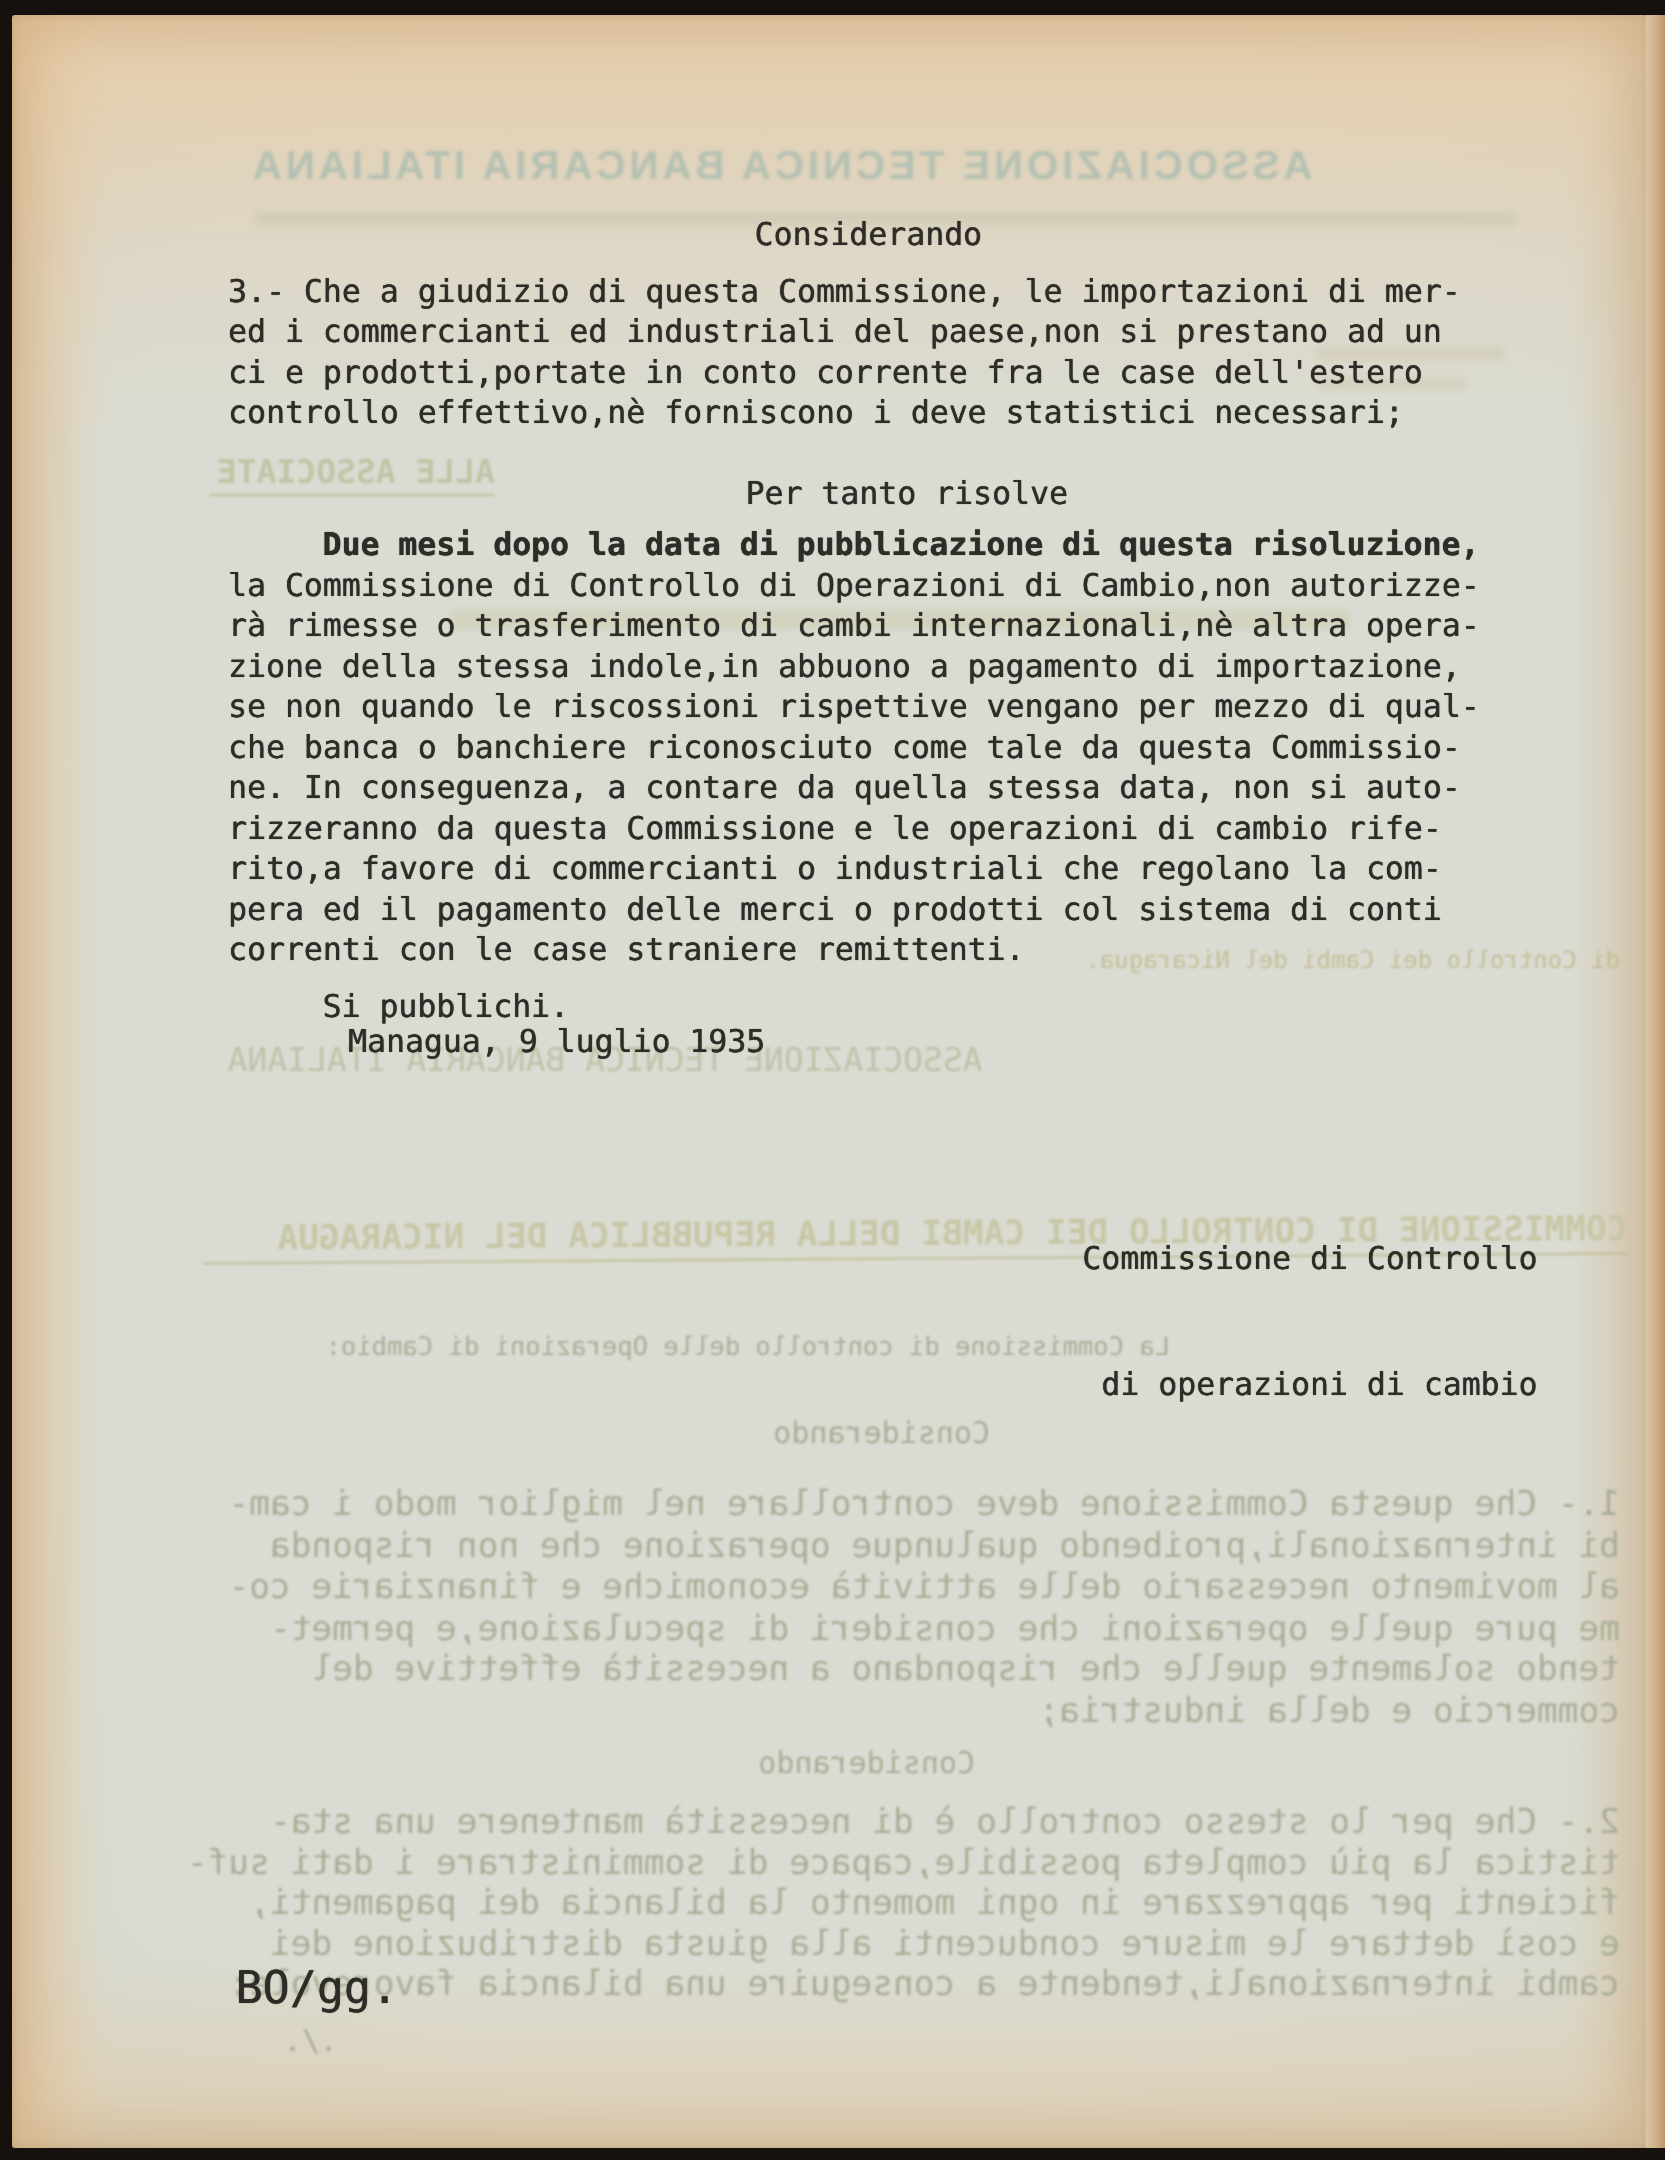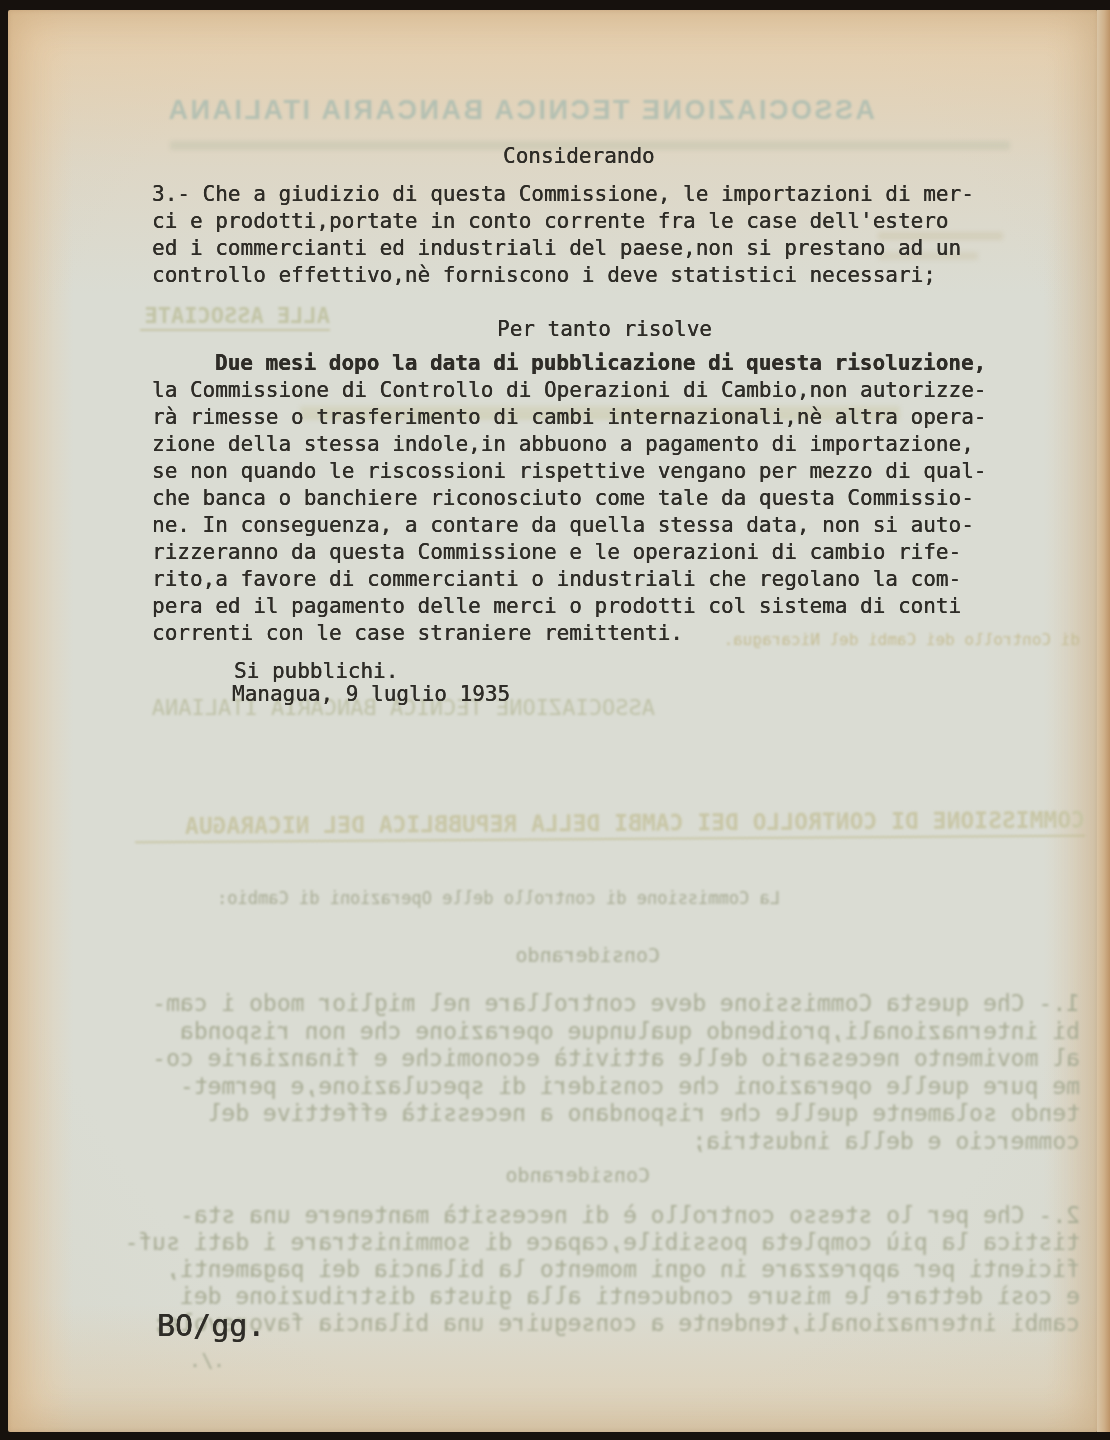--- a/index.html
+++ b/index.html
@@ -17,21 +17,21 @@
      background:linear-gradient(90deg,#d9c5a6,#cfb089 55%,#bd9468);}
   
   .typed{position:absolute;color:#2e2c27;font-size:21px;line-height:27px;white-space:pre;
          text-shadow:0 0 .6px rgba(42,40,35,.9), .3px 0 0 rgba(42,40,35,.55);}
   .tline{white-space:pre;}
   .indent-first .tline:first-child{padding-left:63px;font-weight:bold;}
   .h-considerando{left:503px;top:143px;}
   .p-para3{left:152px;top:181px;}
   .h-risolve{left:497px;top:316px;}
   .p-resolution{left:152px;top:350px;}
-  .t-sipubblichi{left:215px;top:658px;margin-left:19px;}
+  .t-sipubblichi{left:215px;top:658px;}
   .t-dateline{left:232px;top:681px;}
   .sig-block{left:auto;right:85px;top:769px;line-height:28px;text-align:right;}
   .t-typist{left:157px;top:1312px;font-size:30px;}
   
   .mirror{position:absolute;transform:scaleX(-1);white-space:pre;filter:blur(0.8px);}
   .bleed-gray{color:#a9ad96;}
   .bleed-yellow{color:#c6c2a0;}
   .m-letterhead{left:205px;top:95px;width:670px;font-family:"Liberation Sans",sans-serif;
      font-weight:bold;font-size:27px;letter-spacing:2.5px;color:#b4c0b2;filter:blur(1.2px);
      text-align:left;}
@@ -73,19 +73,23 @@
   <div class="mirror m-letterhead-typed">ASSOCIAZIONE TECNICA BANCARIA ITALIANA</div>
   <div class="mirror m-commission">COMMISSIONE DI CONTROLLO DEI CAMBI DELLA REPUBBLICA DEL NICARAGUA</div>
   <div class="mirror m-intro bleed-gray">La Commissione di controllo delle Operazioni di Cambio:</div>
   <div class="mirror m-cons1 bleed-gray">Considerando</div>
   <div class="mirror m-para1 bleed-gray"><div class="tline">1.- Che questa Commissione deve controllare nel miglior modo i cam-</div><div class="tline">bi internazionali,proibendo qualunque operazione che non risponda</div><div class="tline">al movimento necessario delle attività economiche e finanziarie co-</div><div class="tline">me pure quelle operazioni che consideri di speculazione,e permet-</div><div class="tline">tendo solamente quelle che rispondano a necessità effettive del</div><div class="tline">commercio e della industria;</div></div>
   <div class="mirror m-cons2 bleed-gray">Considerando</div>
   <div class="mirror m-para2 bleed-gray"><div class="tline">2.- Che per lo stesso controllo è di necessità mantenere una sta-</div><div class="tline">tistica la più completa possibile,capace di somministrare i dati suf-</div><div class="tline">ficienti per apprezzare in ogni momento la bilancia dei pagamenti,</div><div class="tline">e così dettare le misure conducenti alla giusta distribuzione dei</div><div class="tline">cambi internazionali,tendente a conseguire una bilancia favorevole;</div></div>
   <div class="mirror m-cont bleed-gray">./.</div>
 
   <div class="typed h-considerando">Considerando</div>
-  <div class="typed p-para3"><div class="tline">3.- Che a giudizio di questa Commissione, le importazioni di mer-</div><div class="tline">ci e prodotti,portate in conto corrente fra le case dell'estero</div><div class="tline">ed i commercianti ed industriali del paese,non si prestano ad un</div><div class="tline">controllo effettivo,nè forniscono i deve statistici necessari;</div></div>
+  <div class="typed p-para3"><div class="tline">3.- Che a giudizio di questa Commissione, le importazioni di mer-</div><div class="tline">ed i commercianti ed industriali del paese,non si prestano ad un</div><div class="tline">ci e prodotti,portate in conto corrente fra le case dell'estero</div><div class="tline">controllo effettivo,nè forniscono i deve statistici necessari;</div></div>
   <div class="typed h-risolve">Per tanto risolve</div>
   <div class="typed p-resolution indent-first"><div class="tline">Due mesi dopo la data di pubblicazione di questa risoluzione,</div><div class="tline">la Commissione di Controllo di Operazioni di Cambio,non autorizze-</div><div class="tline">rà rimesse o trasferimento di cambi internazionali,nè altra opera-</div><div class="tline">zione della stessa indole,in abbuono a pagamento di importazione,</div><div class="tline">se non quando le riscossioni rispettive vengano per mezzo di qual-</div><div class="tline">che banca o banchiere riconosciuto come tale da questa Commissio-</div><div class="tline">ne. In conseguenza, a contare da quella stessa data, non si auto-</div><div class="tline">rizzeranno da questa Commissione e le operazioni di cambio rife-</div><div class="tline">rito,a favore di commercianti o industriali che regolano la com-</div><div class="tline">pera ed il pagamento delle merci o prodotti col sistema di conti</div><div class="tline">correnti con le case straniere remittenti.</div></div>
   <div class="typed t-sipubblichi">Si pubblichi.</div>
   <div class="typed t-dateline">Managua, 9 luglio 1935</div>
+  <div class="typed sig-block">
+    <div class="tline">Commissione di Controllo</div>
+    <div class="tline">di operazioni di cambio</div>
+  </div>
   <div class="typed t-typist">BO/gg.</div>
 </div>
 
 </body></html>

